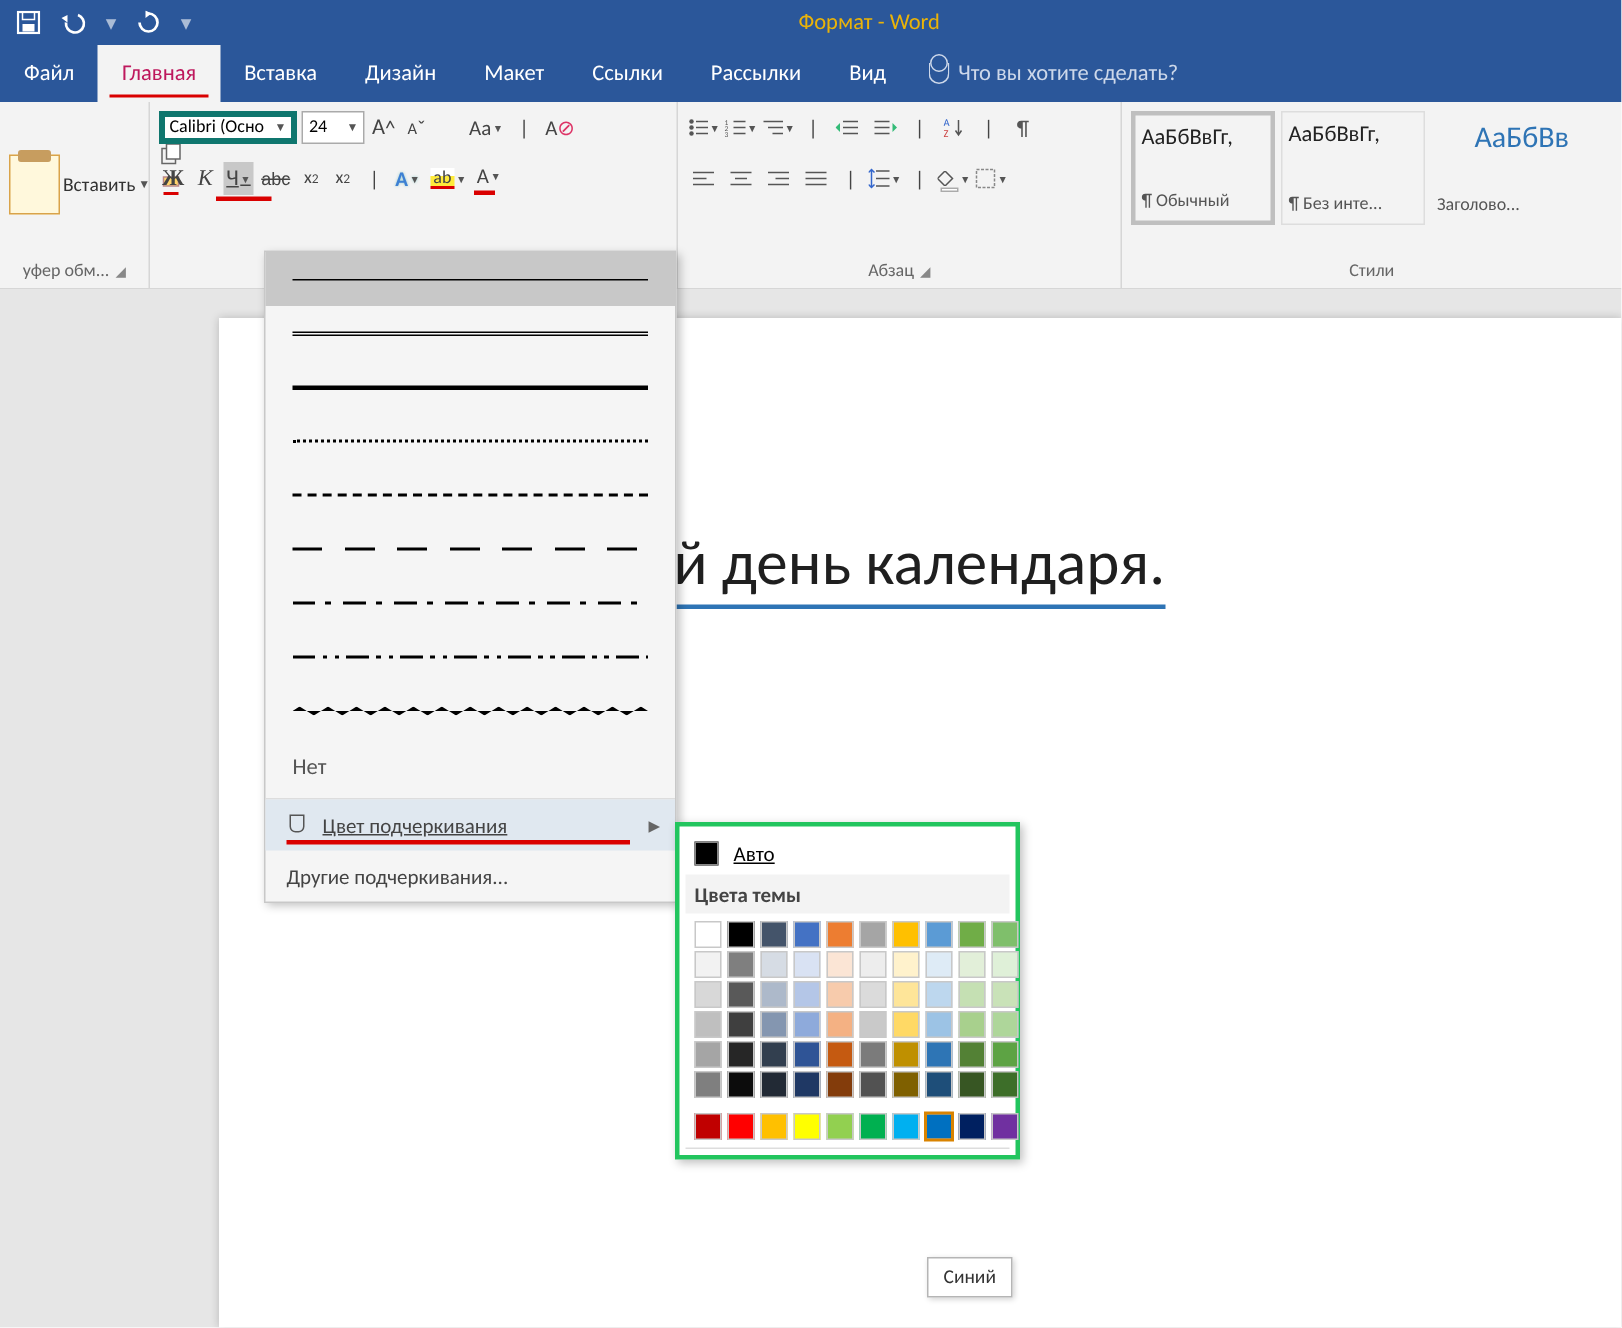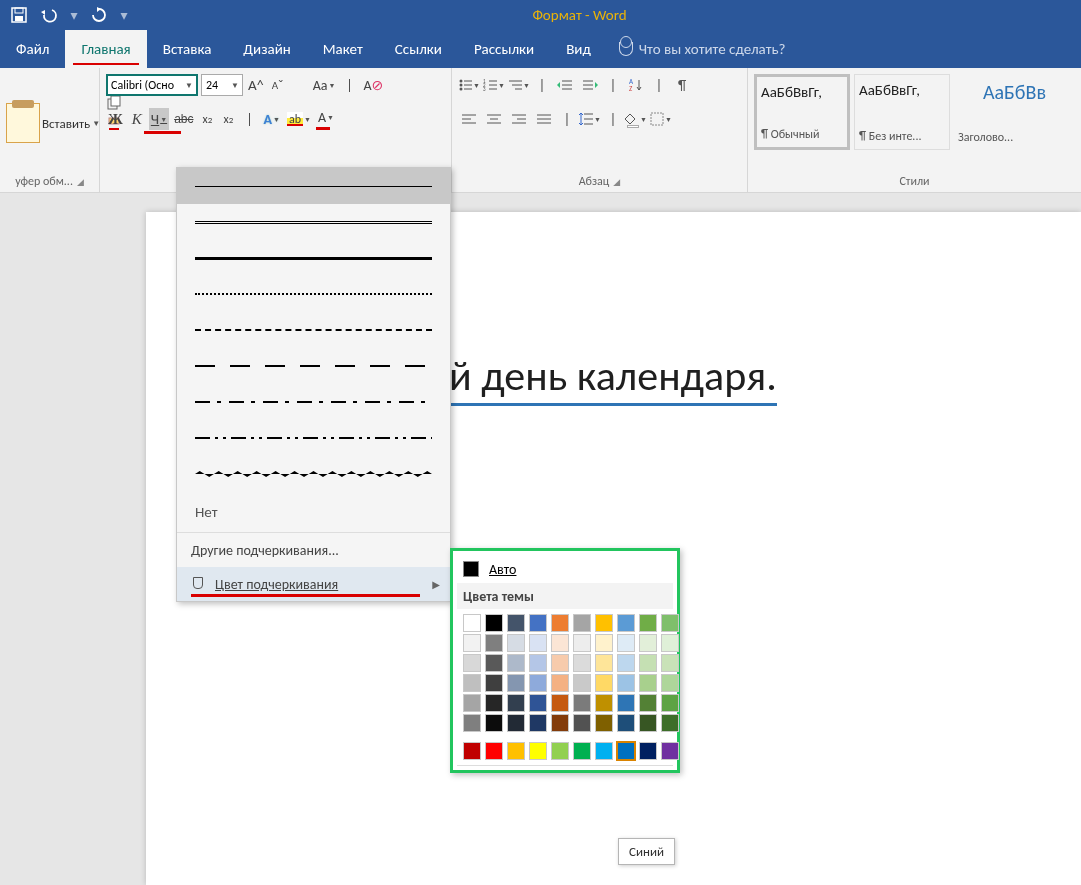--- a/index.html
+++ b/index.html
@@ -8,21 +8,21 @@
   
   .titlebar { background:#2b579a; height:30px; display:flex; align-items:center; color:#fff; }
   .qat { display:flex; align-items:center; gap:12px; padding:0 10px; }
   .qat .ic, .qat .sep { width:18px; height:18px; display:flex; align-items:center; justify-content:center; color:#fff; font-size:14px; }
   .qat .sep { width:8px; opacity:.6; }
   .title-center { flex:1; text-align:center; color:#eab308; font-size:15px; padding-right:60px; }
 
   
   .tabs { background:#2b579a; height:38px; display:flex; align-items:stretch; color:#fff; }
   .tab { padding:0 16px; display:flex; align-items:center; font-size:15px; cursor:default; position:relative; }
-  .tab.active { background:#f3f3f3; color:#0f766e; }
+  .tab.active { background:#f3f3f3; color:#be185d; }
   .tab.active::after { content:""; position:absolute; left:8px; right:8px; bottom:3px; height:2px; background:#d90000; }
   .tellme { display:flex; align-items:center; gap:6px; margin-left:12px; font-size:15px; color:#cdd8ea; }
   .bulb { width:14px; height:14px; border:1.5px solid #cdd8ea; border-top:none; border-radius:0 0 7px 7px; position:relative; }
   .bulb::before { content:""; position:absolute; top:-6px; left:50%; transform:translateX(-50%); width:10px; height:10px; border:1.5px solid #cdd8ea; border-radius:50%; }
 
   
   .ribbon { background:#f3f3f3; height:125px; display:flex; border-bottom:1px solid #d6d6d6; }
   .group { border-right:1px solid #d6d6d6; padding:4px 6px 2px; display:flex; flex-direction:column; justify-content:space-between; }
   .grp-label { font-size:12px; color:#666; text-align:center; padding-bottom:2px; display:flex; justify-content:center; align-items:center; gap:4px; }
   .grp-label .dlg { font-size:9px; color:#888; }
@@ -33,21 +33,21 @@
   .paste-ic { width:34px; height:40px; background:#fff8dc; border:1px solid #d9a34a; position:relative; }
   .paste-ic::before { content:""; position:absolute; top:-4px; left:5px; right:5px; height:8px; background:#c79d5f; border-radius:2px; }
   .paste-txt { font-size:13px; color:#333; }
   .paste-drop { font-size:8px; color:#555; }
   .clip-col { display:flex; flex-direction:column; gap:6px; align-items:center; font-size:14px; color:#444; }
   .scissors { transform:rotate(-15deg); }
 
   
   .font-body { display:flex; flex-direction:column; gap:12px; padding-top:2px; }
   .row { display:flex; align-items:center; gap:3px; }
-  .font-name { width:92px; height:22px; border:2px solid #0f766e; background:#fff; font-size:12px; padding-left:3px; display:flex; align-items:center; position:relative; }
+  .font-name { width:92px; height:22px; border:4px solid #0f766e; background:#fff; font-size:12px; padding-left:3px; display:flex; align-items:center; position:relative; }
   .font-name .dd { position:absolute; right:3px; font-size:8px; color:#555; }
   .font-size { width:42px; height:22px; border:1px solid #aaa; background:#fff; font-size:12px; padding-left:4px; display:flex; align-items:center; position:relative; }
   .font-size .dd { position:absolute; right:3px; font-size:8px; color:#555; }
   .fbtn { min-width:18px; height:22px; display:flex; align-items:center; justify-content:center; font-size:14px; color:#444; padding:0 2px; position:relative; }
   .fbtn .dd { font-size:7px; color:#555; margin-left:1px; }
   .bold { font-weight:bold; font-family:"Times New Roman",serif; font-size:15px; }
   .italic { font-style:italic; font-family:"Times New Roman",serif; font-size:15px; }
   .under { text-decoration:underline; font-family:"Times New Roman",serif; font-size:15px; }
   .under-btn { background:#c8c8c8; }
   .under-wrap { position:relative; }
@@ -416,29 +416,29 @@
       <div class="line l-dashdot"></div>
     </div>
   <div class="opt">
       <div class="line l-dashdotdot"></div>
     </div>
   <div class="opt">
       <div class="line l-wave"></div>
     </div>
   <div class="none">Нет</div>
   <div class="sep"></div>
-  <div class="menuitem">
-      <span>Другие подчеркивания...</span>
-    </div>
   <div class="menuitem hover">
     <span class="paint-ic"></span>
     <span style="text-decoration:underline">Цвет подчеркивания</span>
     <span class="arrow">▶</span>
     <span class="red"></span>
   </div>
+  <div class="menuitem">
+      <span>Другие подчеркивания...</span>
+    </div>
 </div>
 
 <div class="colormenu">
   <div class="auto">
     <span class="sw"></span>
     <span style="text-decoration:underline">Авто</span>
   </div>
   <div class="hdr">Цвета темы</div>
   <div class="swatch-grid" id="theme-grid">
       <div class="sw" style="background: rgb(255, 255, 255);"></div>

